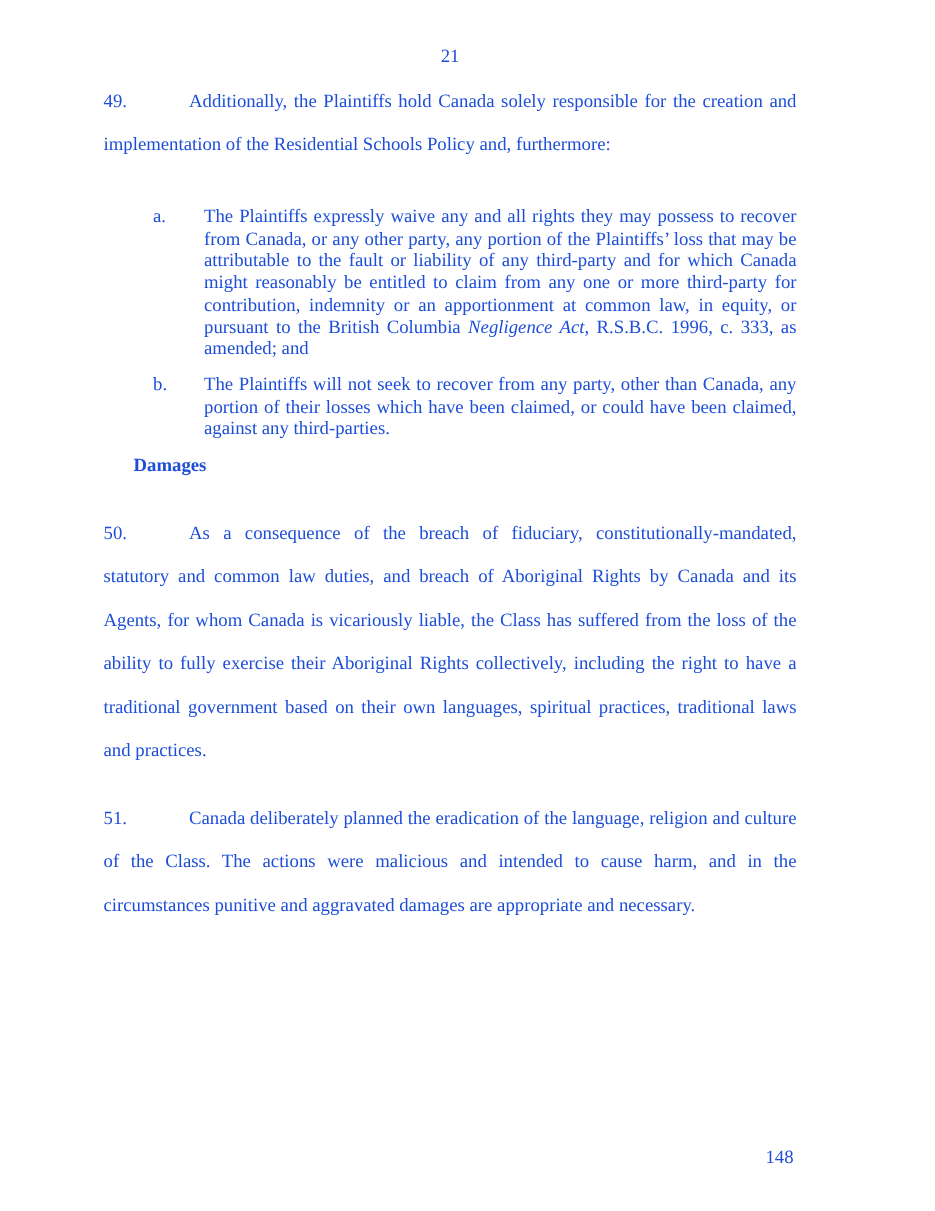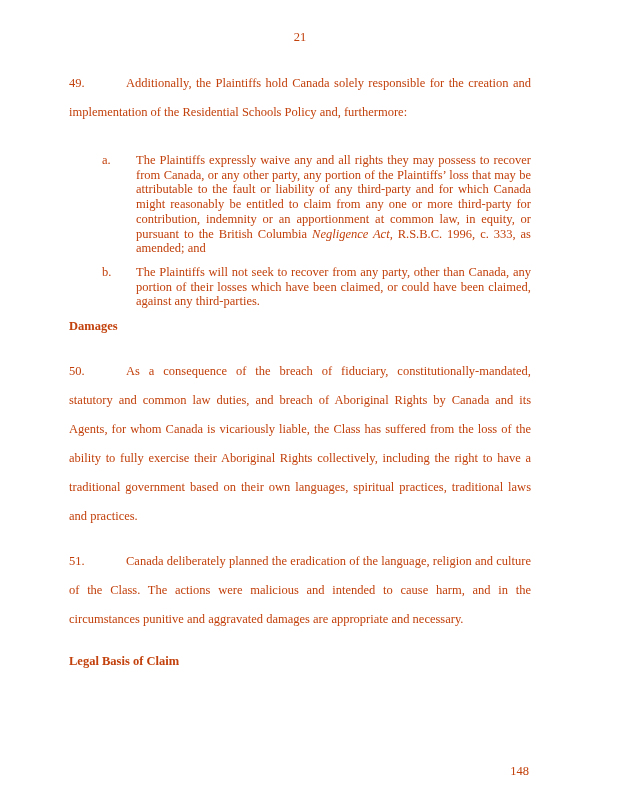--- a/index.html
+++ b/index.html
@@ -6,36 +6,36 @@
     margin: 0;
     padding: 0;
     background: #ffffff;
   }
   .page {
     position: relative;
     width: 601px;
     height: 807px;
     box-sizing: border-box;
     background: #ffffff;
-    color: #c2410c;
+    color: #1d4ed8;
     font-family: "Liberation Serif", "DejaVu Serif", serif;
     font-size: 12.5px;
     padding: 30px 70px 0 69px;
     overflow: hidden;
   }
   .page-num-top {
     text-align: center;
     line-height: 15px;
   }
   .para {
     margin: 0;
     text-align: justify;
     line-height: 29px;
   }
-  .para-49 { margin-top: 24px; }
+  .para-49 { margin-top: 8px; }
   .para-50 { margin-top: 23px; }
   .para-51 { margin-top: 16px; }
   .para-52 { margin-top: 18px; }
   .num {
     display: inline-block;
     width: 57px;
   }
   .subpara {
     position: relative;
     margin-left: 67px;
@@ -48,21 +48,21 @@
     position: absolute;
     left: -34px;
     top: 0;
   }
   .heading {
     margin: 0;
     font-weight: bold;
     font-size: 12.5px;
     line-height: 15px;
   }
-  .heading-damages  { margin-top: 10px; }
+  .heading-damages  { margin-top: 10px; margin-left: 20px; }
   .heading-punitive { margin-top: 18px; }
   .heading-legal    { margin-top: 20px; }
   .page-num-bottom {
     position: absolute;
     right: 72px;
     bottom: 28px;
     line-height: 15px;
   }
   em { font-style: italic; }
 </style>
@@ -79,18 +79,17 @@
 
   <div class="subpara sub-b"><span class="sublabel">b.</span><span>The Plaintiffs will not seek to recover from any party, other than Canada, any portion of their losses which have been claimed, or could have been claimed, against any third-parties.</span></div>
 
   <h2 class="heading heading-damages">Damages</h2>
 
   <p class="para para-50"><span class="num">50.</span><span>As a consequence of the breach of fiduciary, constitutionally-mandated, statutory and common law duties, and breach of Aboriginal Rights by Canada and its Agents, for whom Canada is vicariously liable, the Class has suffered from the loss of the ability to fully exercise their Aboriginal Rights collectively, including the right to have a traditional government based on their own languages, spiritual practices, traditional laws and practices.</span></p>
 
 
   <p class="para para-51"><span class="num">51.</span><span>Canada deliberately planned the eradication of the language, religion and culture of the Class.  The actions were malicious and intended to cause harm, and in the circumstances punitive and aggravated damages are appropriate and necessary.</span></p>
 
-  <h2 class="heading heading-legal">Legal Basis of Claim</h2>
 
 
   <div class="page-num-bottom">148</div>
 
 </div>
 
 </body></html>

